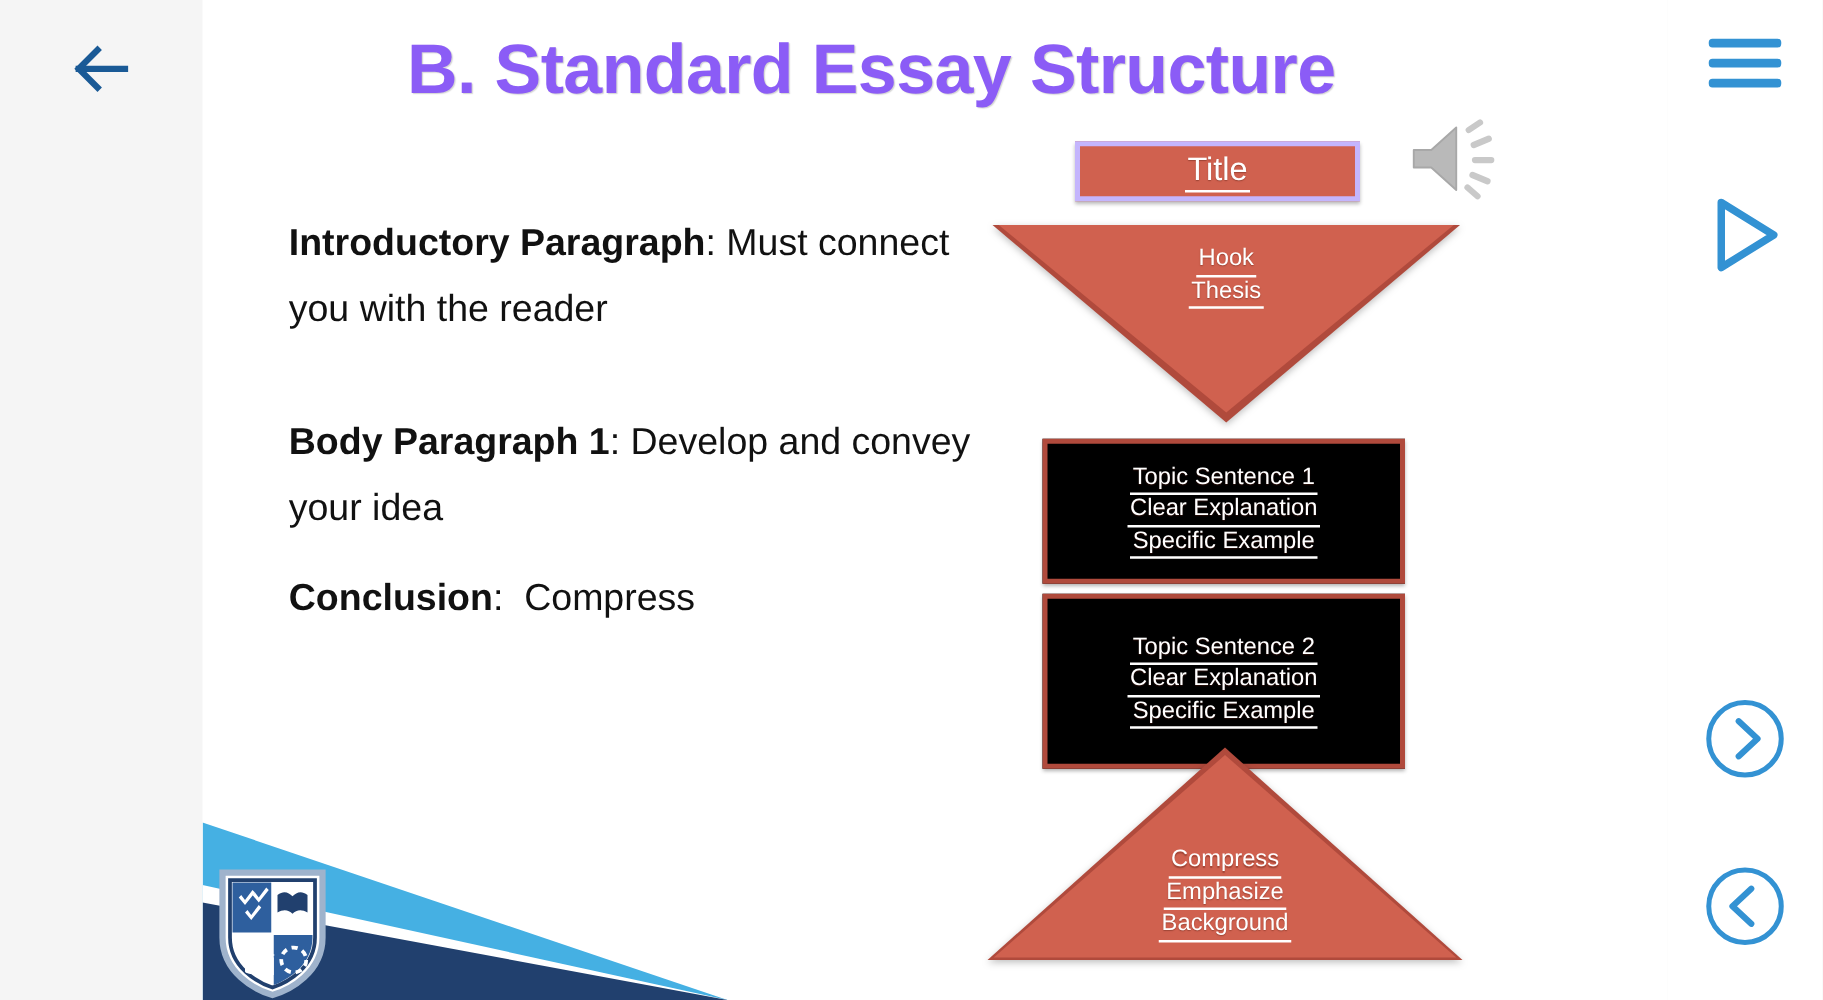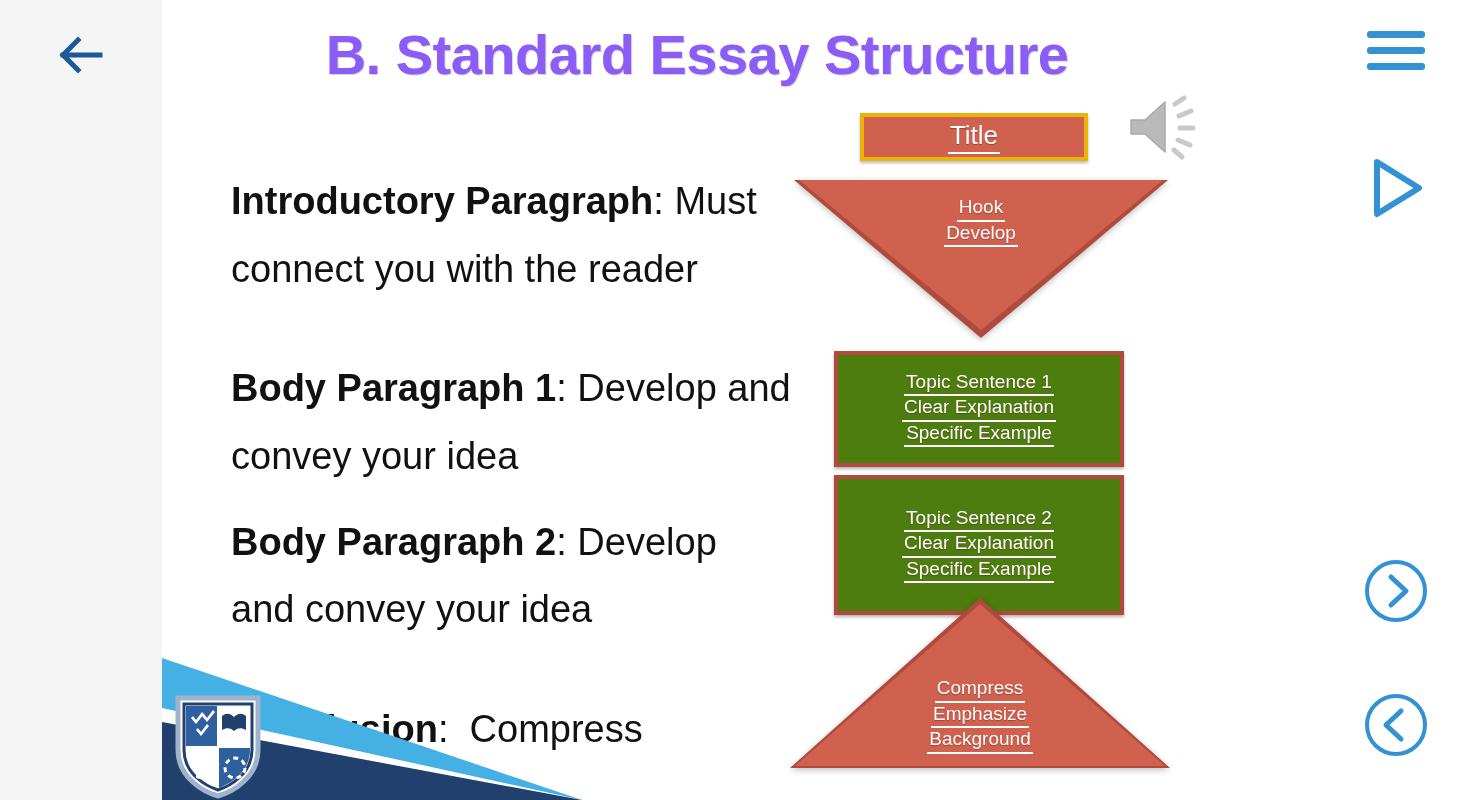--- a/index.html
+++ b/index.html
@@ -50,21 +50,21 @@
     white-space: nowrap;
   }
 
   
   .body-text {
     position: absolute;
     left: 69px; top: 168px;
     width: 560px;
   }
   .para {
-    font-size: 38px;
+    font-size: 30px;
     line-height: 1.78;
     color: #111111;
     margin-bottom: 34px;
     white-space: pre-wrap;
   }
   .para:last-child { margin-bottom: 0; }
   .para b { font-weight: 700; }
   .para-gap-small { margin-bottom: 18px; }
   .para-gap-big   { margin-bottom: 52px; }
 
@@ -84,30 +84,30 @@
     border-bottom: 2px solid #ffffff;
     padding: 0 2px 1px 2px;
   }
 
   
   .box-title {
     position: absolute;
     left: 698px; top: 113px;
     width: 228px; height: 48px;
     background: #d0614f;
-    border: 4px solid #eab308;
+    border: 4px solid #c4b5fd;
     box-shadow: 0 2px 3px rgba(0,0,0,0.28);
     display: flex; align-items: center; justify-content: center;
   }
   .box-title .shape-text { font-size: 26px; }
 
   
   .box-topic {
     position: absolute;
-    background: #4d7c0f;
+    background: #000000;
     border: 4px solid #b04a3c;
     box-shadow: 0 2px 3px rgba(0,0,0,0.30);
     display: flex; align-items: center; justify-content: center;
   }
   .box-topic-1 { left: 672px; top: 351px; width: 290px; height: 116px; }
   .box-topic-2 { left: 672px; top: 475px; width: 290px; height: 140px; }
 
   
   .tri-down-wrap, .tri-up-wrap { position: absolute; }
   .tri-down-edge {
@@ -215,21 +215,20 @@
 
   <div class="slide">
 
     <div class="slide-title">B. Standard Essay Structure</div>
 
     <div class="body-text">
       <div class="para para-gap-big"><b>Introductory Paragraph</b><span>: </span><span>Must connect you with the reader</span></div>
 
       <div class="para para-gap-small"><b>Body Paragraph 1</b><span>: </span><span>Develop and convey your idea</span></div>
 
-      <div class="para para-gap-big"><b>Body Paragraph 2</b><span>: </span><span>Develop  and convey your idea</span></div>
 
       <div class="para"><b>Conclusion</b><span>:  </span><span>Compress</span></div>
     </div>
 
     <div class="diagram">
 
       <div class="box-title">
         <div class="shape-text">
           <span>Title</span>
         </div>
@@ -248,21 +247,21 @@
             </g>
           </g>
         </svg>
       </div>
 
       <div class="tri-down-wrap">
         <div class="tri-down-edge"></div>
         <div class="tri-down-fill"></div>
         <div class="shape-text">
           <div><span>Hook</span></div>
-          <div><span>Develop</span></div>
+          <div><span>Thesis</span></div>
         </div>
       </div>
 
       <div class="box-topic box-topic-1">
         <div class="shape-text">
           <div><span>Topic Sentence 1</span></div>
           <div><span>Clear Explanation</span></div>
           <div><span>Specific Example</span></div>
         </div>
       </div>

